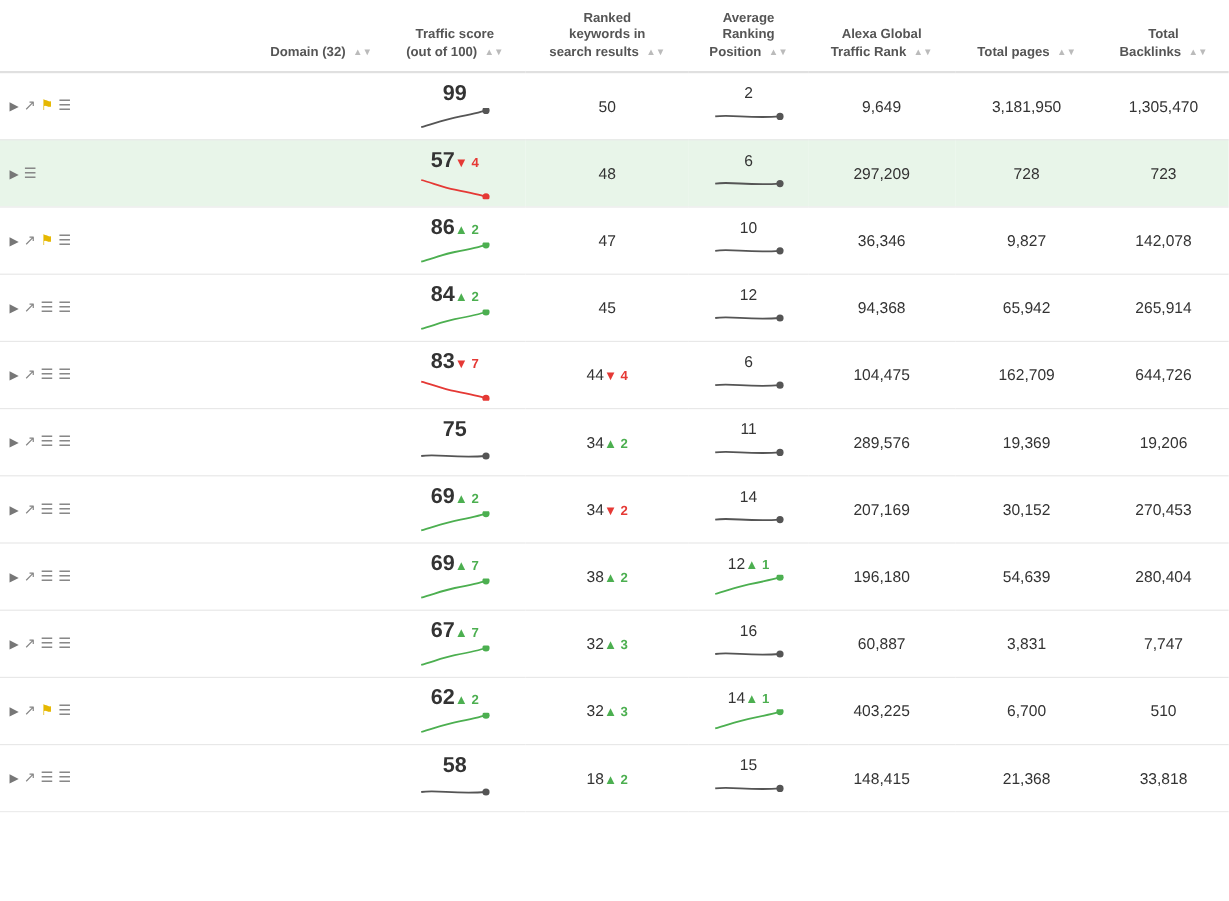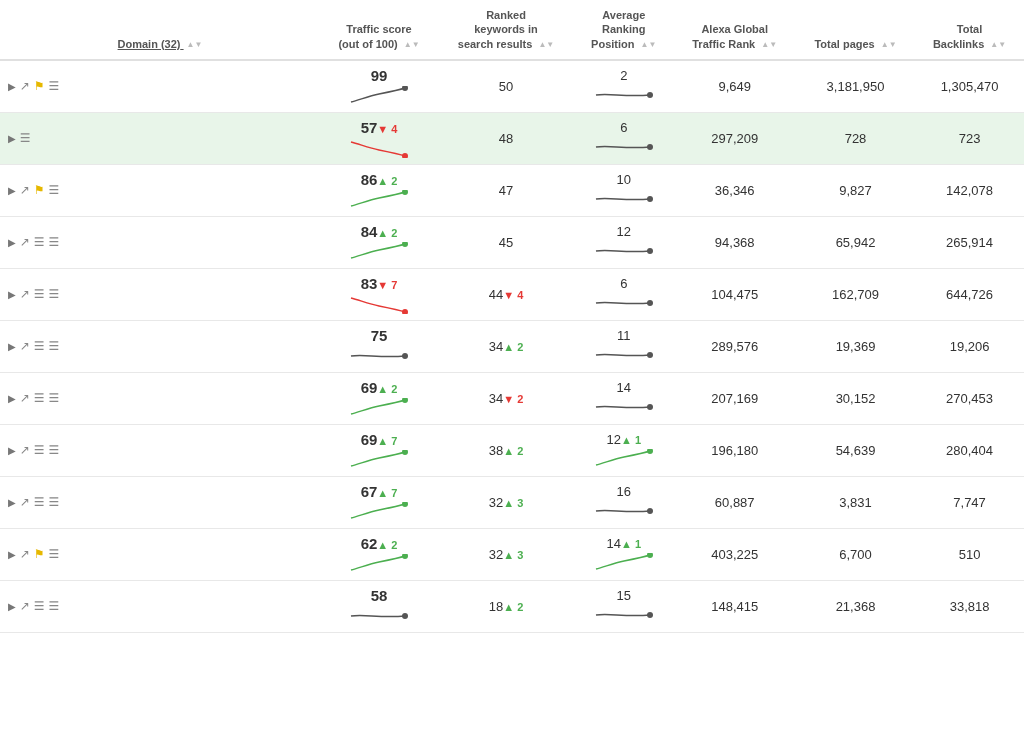--- a/index.html
+++ b/index.html
@@ -16,23 +16,22 @@
       font-size: 11px;
       color: #555;
       border-bottom: 2px solid #e0e0e0;
       vertical-align: bottom;
       line-height: 1.3;
       position: relative;
       margin-top: 48px;
     }
 
     thead th.domain-col {
-      text-align: center;
+      text-align: right;
       width: 320px;
-      text-decoration: underline;
     }
 
     tbody tr {
       border-bottom: 1px solid #e8e8e8;
     }
 
     tbody tr.highlighted {
       background: #e8f5e9;
     }
 
@@ -68,21 +67,21 @@
       color: #888;
     }
     .icon-flag { color: #e6b800; }
 
     .score-cell {
       white-space: nowrap;
     }
 
     .score-value {
       font-weight: bold;
-      font-size: 15px;
+      font-size: 18px;
     }
 
     .trend-indicator {
       display: inline-flex;
       align-items: center;
       gap: 2px;
       font-size: 11px;
       font-weight: bold;
     }
 

